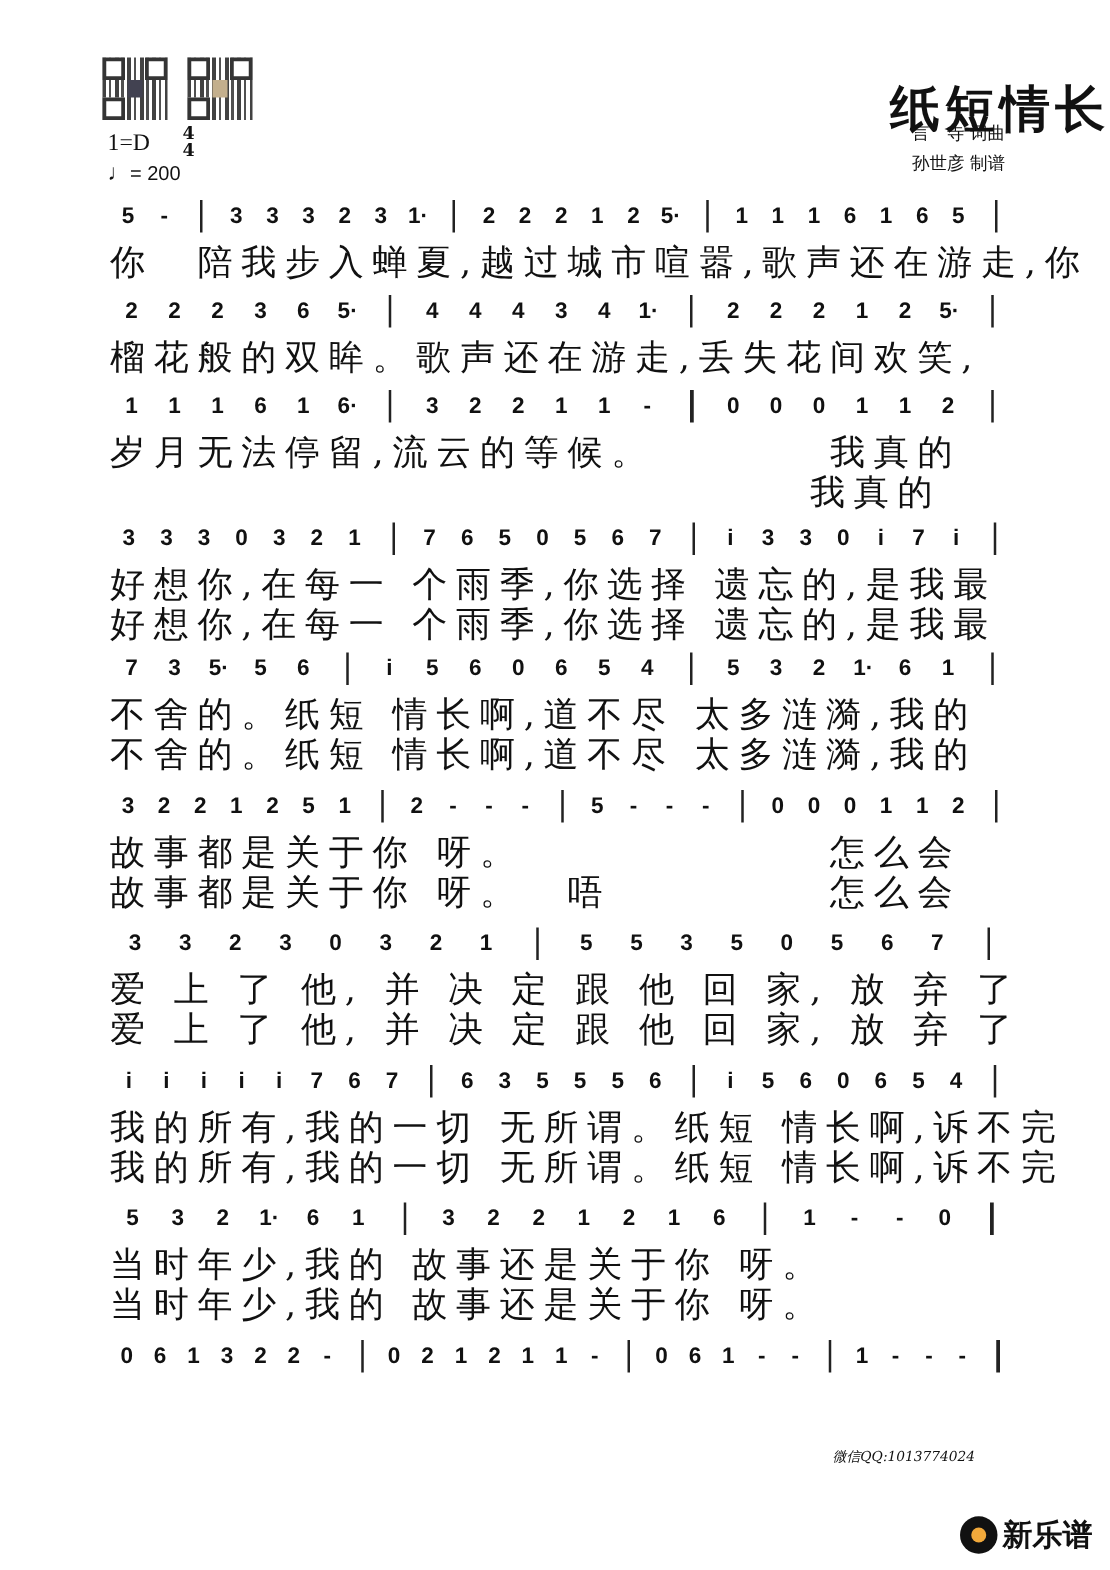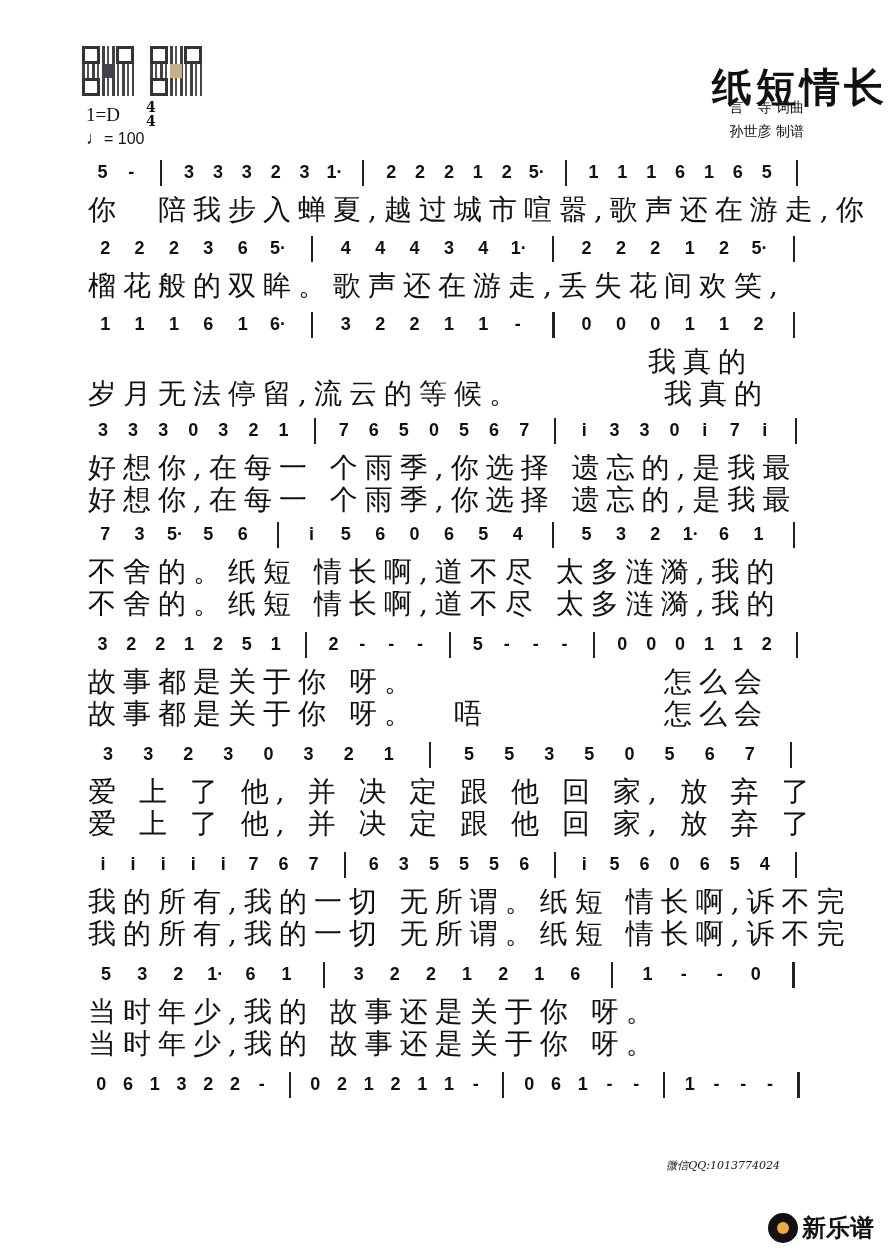--- a/index.html
+++ b/index.html
@@ -61,21 +61,21 @@
     <div class="center"></div>
   </div>
 
 <div class="title">纸短情长</div>
 <div class="key">1=D</div>
 <div class="timesig">
   <div>4</div>
   <div>4</div>
 </div>
 <div class="tempo">
-  <span class="note-glyph">♩</span><span>= 100</span>
+  <span class="note-glyph">♩</span><span>= 200</span>
 </div>
 <div class="credits">
   <div>言　寺 词曲</div>
   <div>孙世彦 制谱</div>
 </div>
 
 <div id="score">
     <div class="system" style="top: 160px;">
       <div class="notes-row">
         <span class="note" style="left: 7.44px;">5</span>
@@ -149,22 +149,22 @@
         <span class="note" style="left: 422.762px;">-</span>
         <div class="bar end" style="left: 464.143px;"></div>
         <span class="note" style="left: 491.524px;">0</span>
         <span class="note" style="left: 525.905px;">0</span>
         <span class="note" style="left: 560.286px;">0</span>
         <span class="note" style="left: 594.667px;">1</span>
         <span class="note" style="left: 629.048px;">1</span>
         <span class="note" style="left: 663.429px;">2</span>
         <div class="bar" style="left: 704.81px;"></div>
       </div>
+      <div class="lyric">岁月无法停留,流云的等候。　　　　我真的</div>
       <div class="lyric">　　　　　　　　　　　　　　　　我真的</div>
-      <div class="lyric">岁月无法停留,流云的等候。　　　　我真的</div>
     </div>
     <div class="system" style="top: 418px;">
       <div class="notes-row">
         <span class="note" style="left: 8.04167px;">3</span>
         <span class="note" style="left: 38.125px;">3</span>
         <span class="note" style="left: 68.2083px;">3</span>
         <span class="note" style="left: 98.2917px;">0</span>
         <span class="note" style="left: 128.375px;">3</span>
         <span class="note" style="left: 158.458px;">2</span>
         <span class="note" style="left: 188.542px;">1</span>

